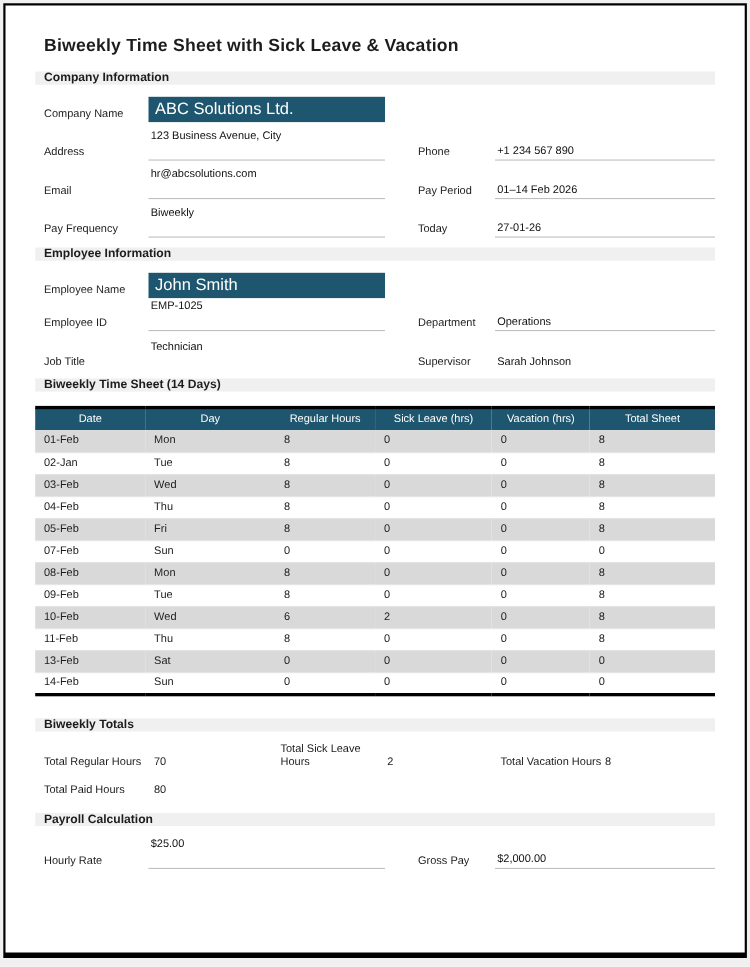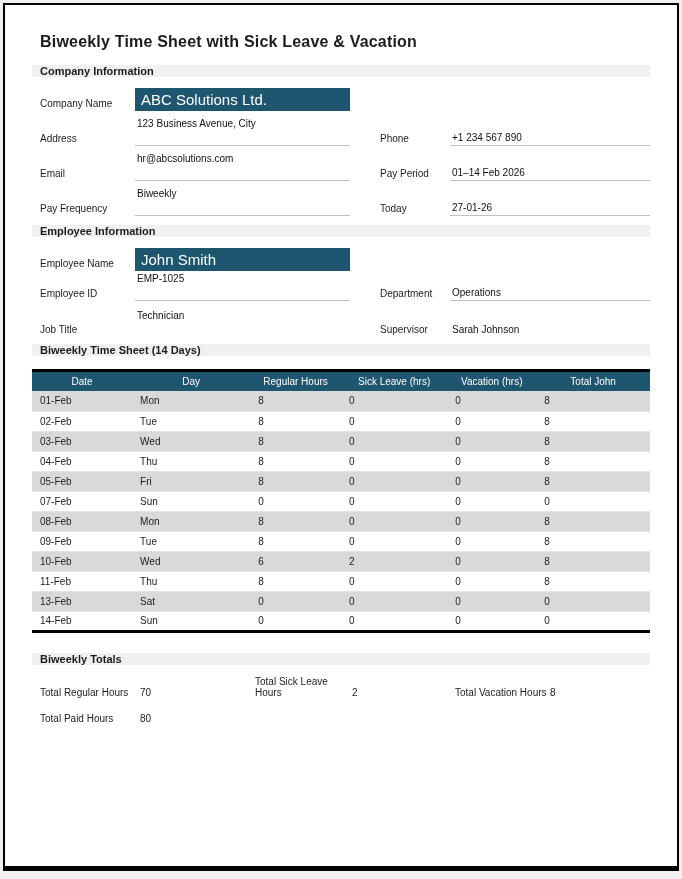--- a/index.html
+++ b/index.html
@@ -122,34 +122,34 @@
         <col style="width:14.4%">
         <col style="width:18.4%">
     </colgroup>
     <thead>
       <tr>
           <th>Date</th>
           <th>Day</th>
           <th>Regular Hours</th>
           <th>Sick Leave (hrs)</th>
           <th>Vacation (hrs)</th>
-          <th>Total John</th>
+          <th>Total Sheet</th>
         </tr>
     </thead>
     <tbody>
         <tr>
           <td>01-Feb</td>
           <td>Mon</td>
           <td>8</td>
           <td>0</td>
           <td>0</td>
           <td>8</td>
         </tr>
         <tr>
-          <td>02-Feb</td>
+          <td>02-Jan</td>
           <td>Tue</td>
           <td>8</td>
           <td>0</td>
           <td>0</td>
           <td>8</td>
         </tr>
         <tr>
           <td>03-Feb</td>
           <td>Wed</td>
           <td>8</td>
@@ -241,14 +241,24 @@
       <span class="tv2">2</span>
       <span class="tl3">Total Vacation Hours</span>
       <span class="tv3">8</span>
     </div>
     <div class="trow">
       <span class="tl1">Total Paid Hours</span>
       <span class="tv1">80</span>
     </div>
   </div>
 
+  <div class="payroll-block">
+    <div class="section-bar">Payroll Calculation</div>
+    <div class="frow">
+      <span class="flabel">Hourly Rate</span>
+      <span class="fvalue">$25.00</span>
+      <span class="spacer"></span>
+      <span class="flabel2">Gross Pay</span>
+      <span class="fvalue2">$2,000.00</span>
+    </div>
+  </div>
 
 </div>
 
 </body></html>

